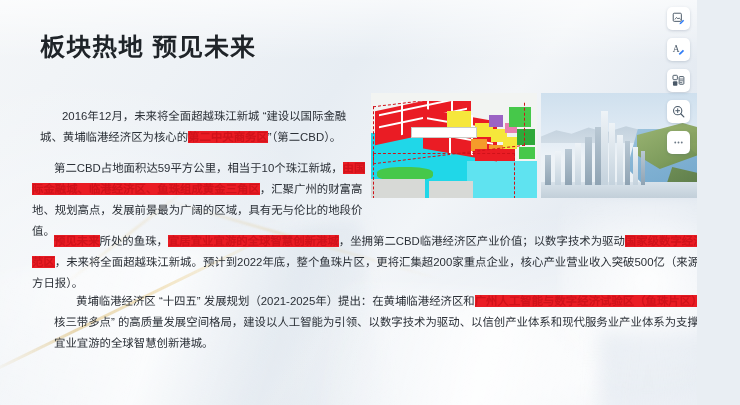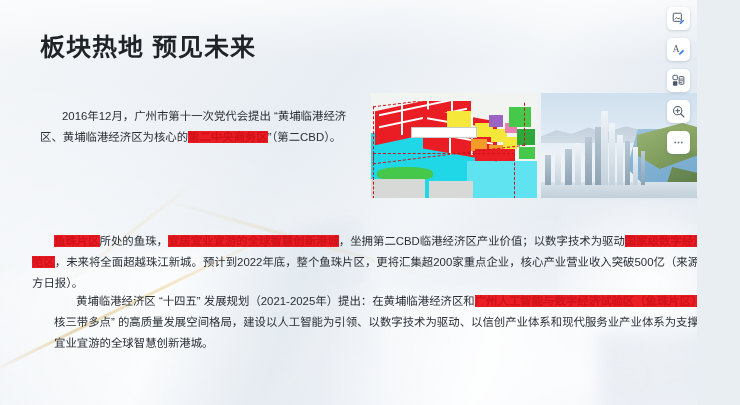--- a/index.html
+++ b/index.html
@@ -117,22 +117,23 @@
   <div class="fold f1"></div>
   <div class="fold f2"></div>
   <div class="fold f3"></div>
   <div class="fold f5"></div>
   <div class="ribbon r1"></div>
   <div class="ribbon r2"></div>
   <div class="ribbon r3"></div>
 
   <div class="title">板块热地  预见未来</div>
 
-  <div class="para p1"><span>2016年12月，广州市第十一次党代会提出 “黄埔临港经济区、黄埔临港经济区为核心的</span><span class="red">第二中央商务区</span><span>”（第二CBD）。</span></div>
-  <div class="para p3"><span class="red">鱼珠片区</span><span>所处的鱼珠，</span><span class="red">宜居宜业宜游的全球智慧创新港城</span><span>，坐拥第二CBD临港经济区产业价值；以数字技术为驱动</span><span class="red">国家级数字经济示范区</span><span>，未来将全面超越珠江新城。预计到2022年底，整个鱼珠片区，更将汇集超200家重点企业，核心产业营业收入突破500亿（来源：南方日报）。</span></div>
+  <div class="para p1"><span>2016年12月，未来将全面超越珠江新城 “建设以国际金融城、黄埔临港经济区为核心的</span><span class="red">第二中央商务区</span><span>”（第二CBD）。</span></div>
+  <div class="para p2"><span>第二CBD占地面积达59平方公里，相当于10个珠江新城，</span><span class="red">由国际金融城、临港经济区、鱼珠组成黄金三角区</span><span>，汇聚广州的财富高地、规划高点，发展前景最为广阔的区域，具有无与伦比的地段价值。</span></div>
+  <div class="para p3"><span class="red">预见未来</span><span>所处的鱼珠，</span><span class="red">宜居宜业宜游的全球智慧创新港城</span><span>，坐拥第二CBD临港经济区产业价值；以数字技术为驱动</span><span class="red">国家级数字经济示范区</span><span>，未来将全面超越珠江新城。预计到2022年底，整个鱼珠片区，更将汇集超200家重点企业，核心产业营业收入突破500亿（来源：南方日报）。</span></div>
   <div class="para p4"><span>黄埔临港经济区 “十四五” 发展规划（2021-2025年）提出：在黄埔临港经济区和</span><span class="red">广州人工智能与数字经济试验区（鱼珠片区）</span><span>构建 “一核三带多点” 的高质量发展空间格局，建设以人工智能为引领、以数字技术为驱动、以信创产业体系和现代服务业产业体系为支撑、宜居宜业宜游的全球智慧创新港城。</span></div>
 
   <div class="pic pic1">
     <div class="map">
       <div class="m water" style="left:0;top:52px;width:120px;height:53px;"></div>
       <div class="m water" style="left:0;top:40px;width:62px;height:20px;"></div>
       <div class="m water2" style="left:96px;top:68px;width:70px;height:37px;"></div>
       <div class="m green" style="left:6px;top:74px;width:56px;height:14px;border-radius:40%;"></div>
       <div class="m grayb" style="left:0;top:86px;width:54px;height:19px;"></div>
       <div class="m grayb" style="left:58px;top:88px;width:44px;height:17px;"></div>

